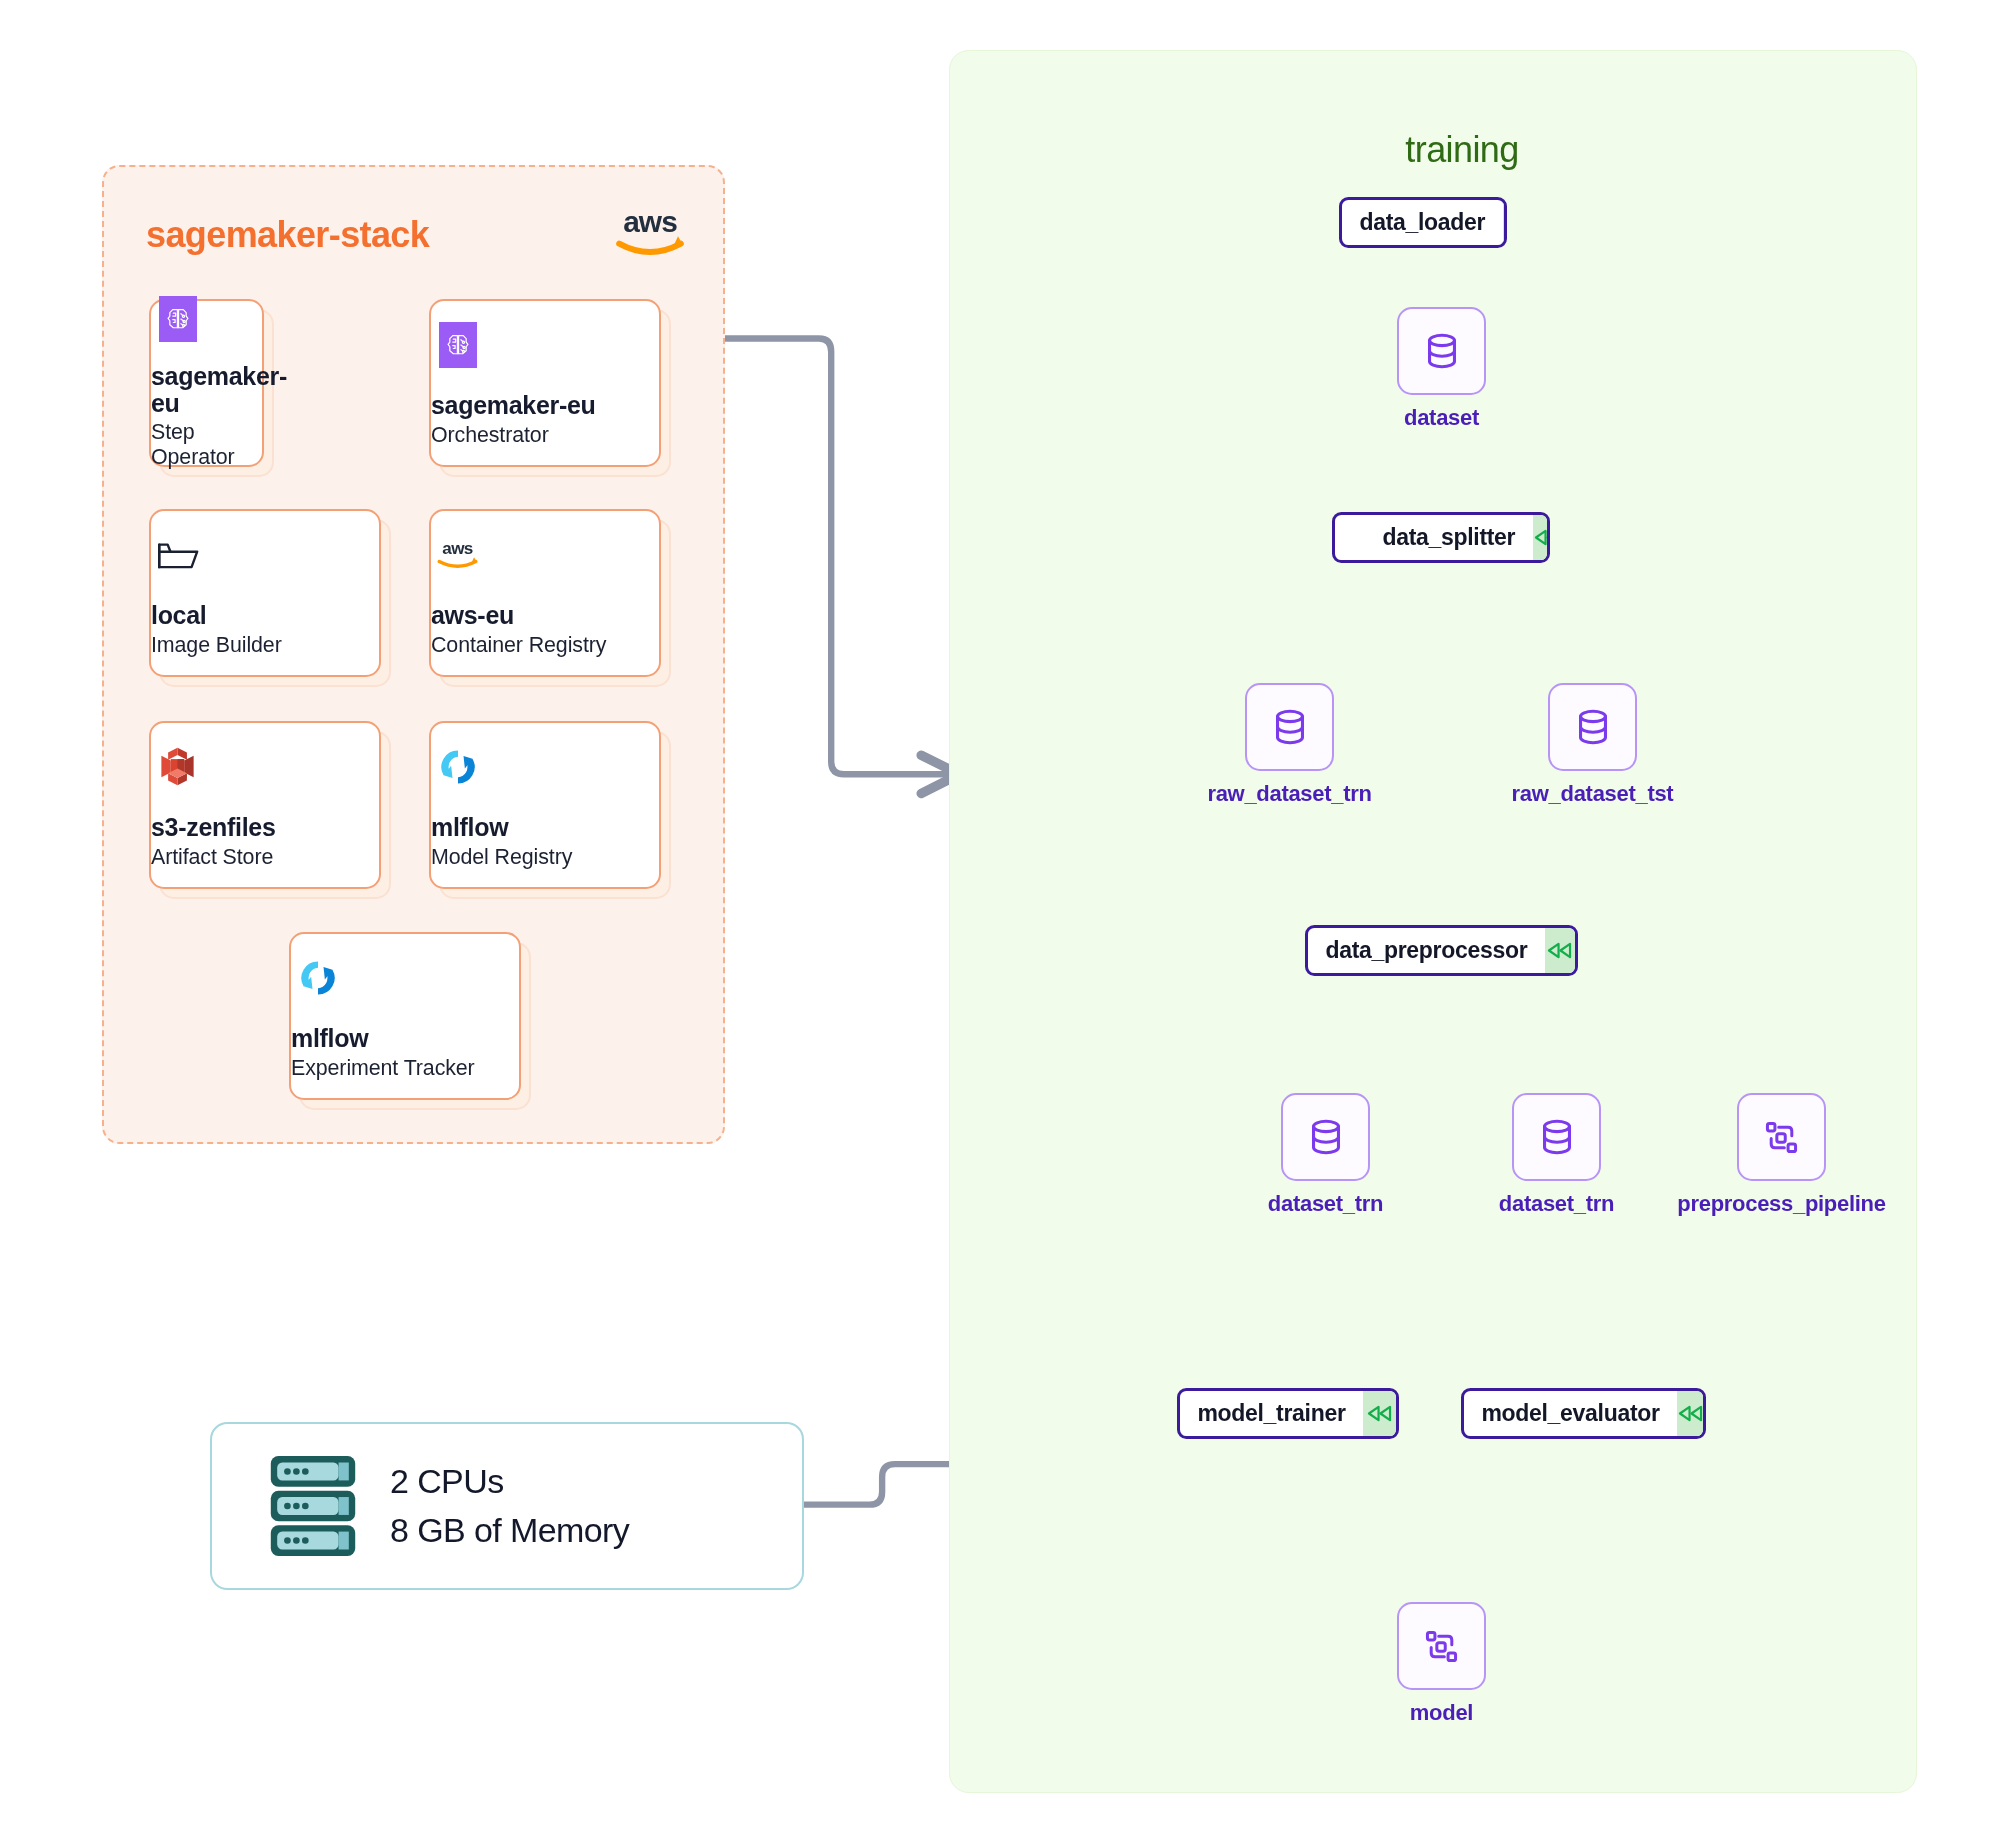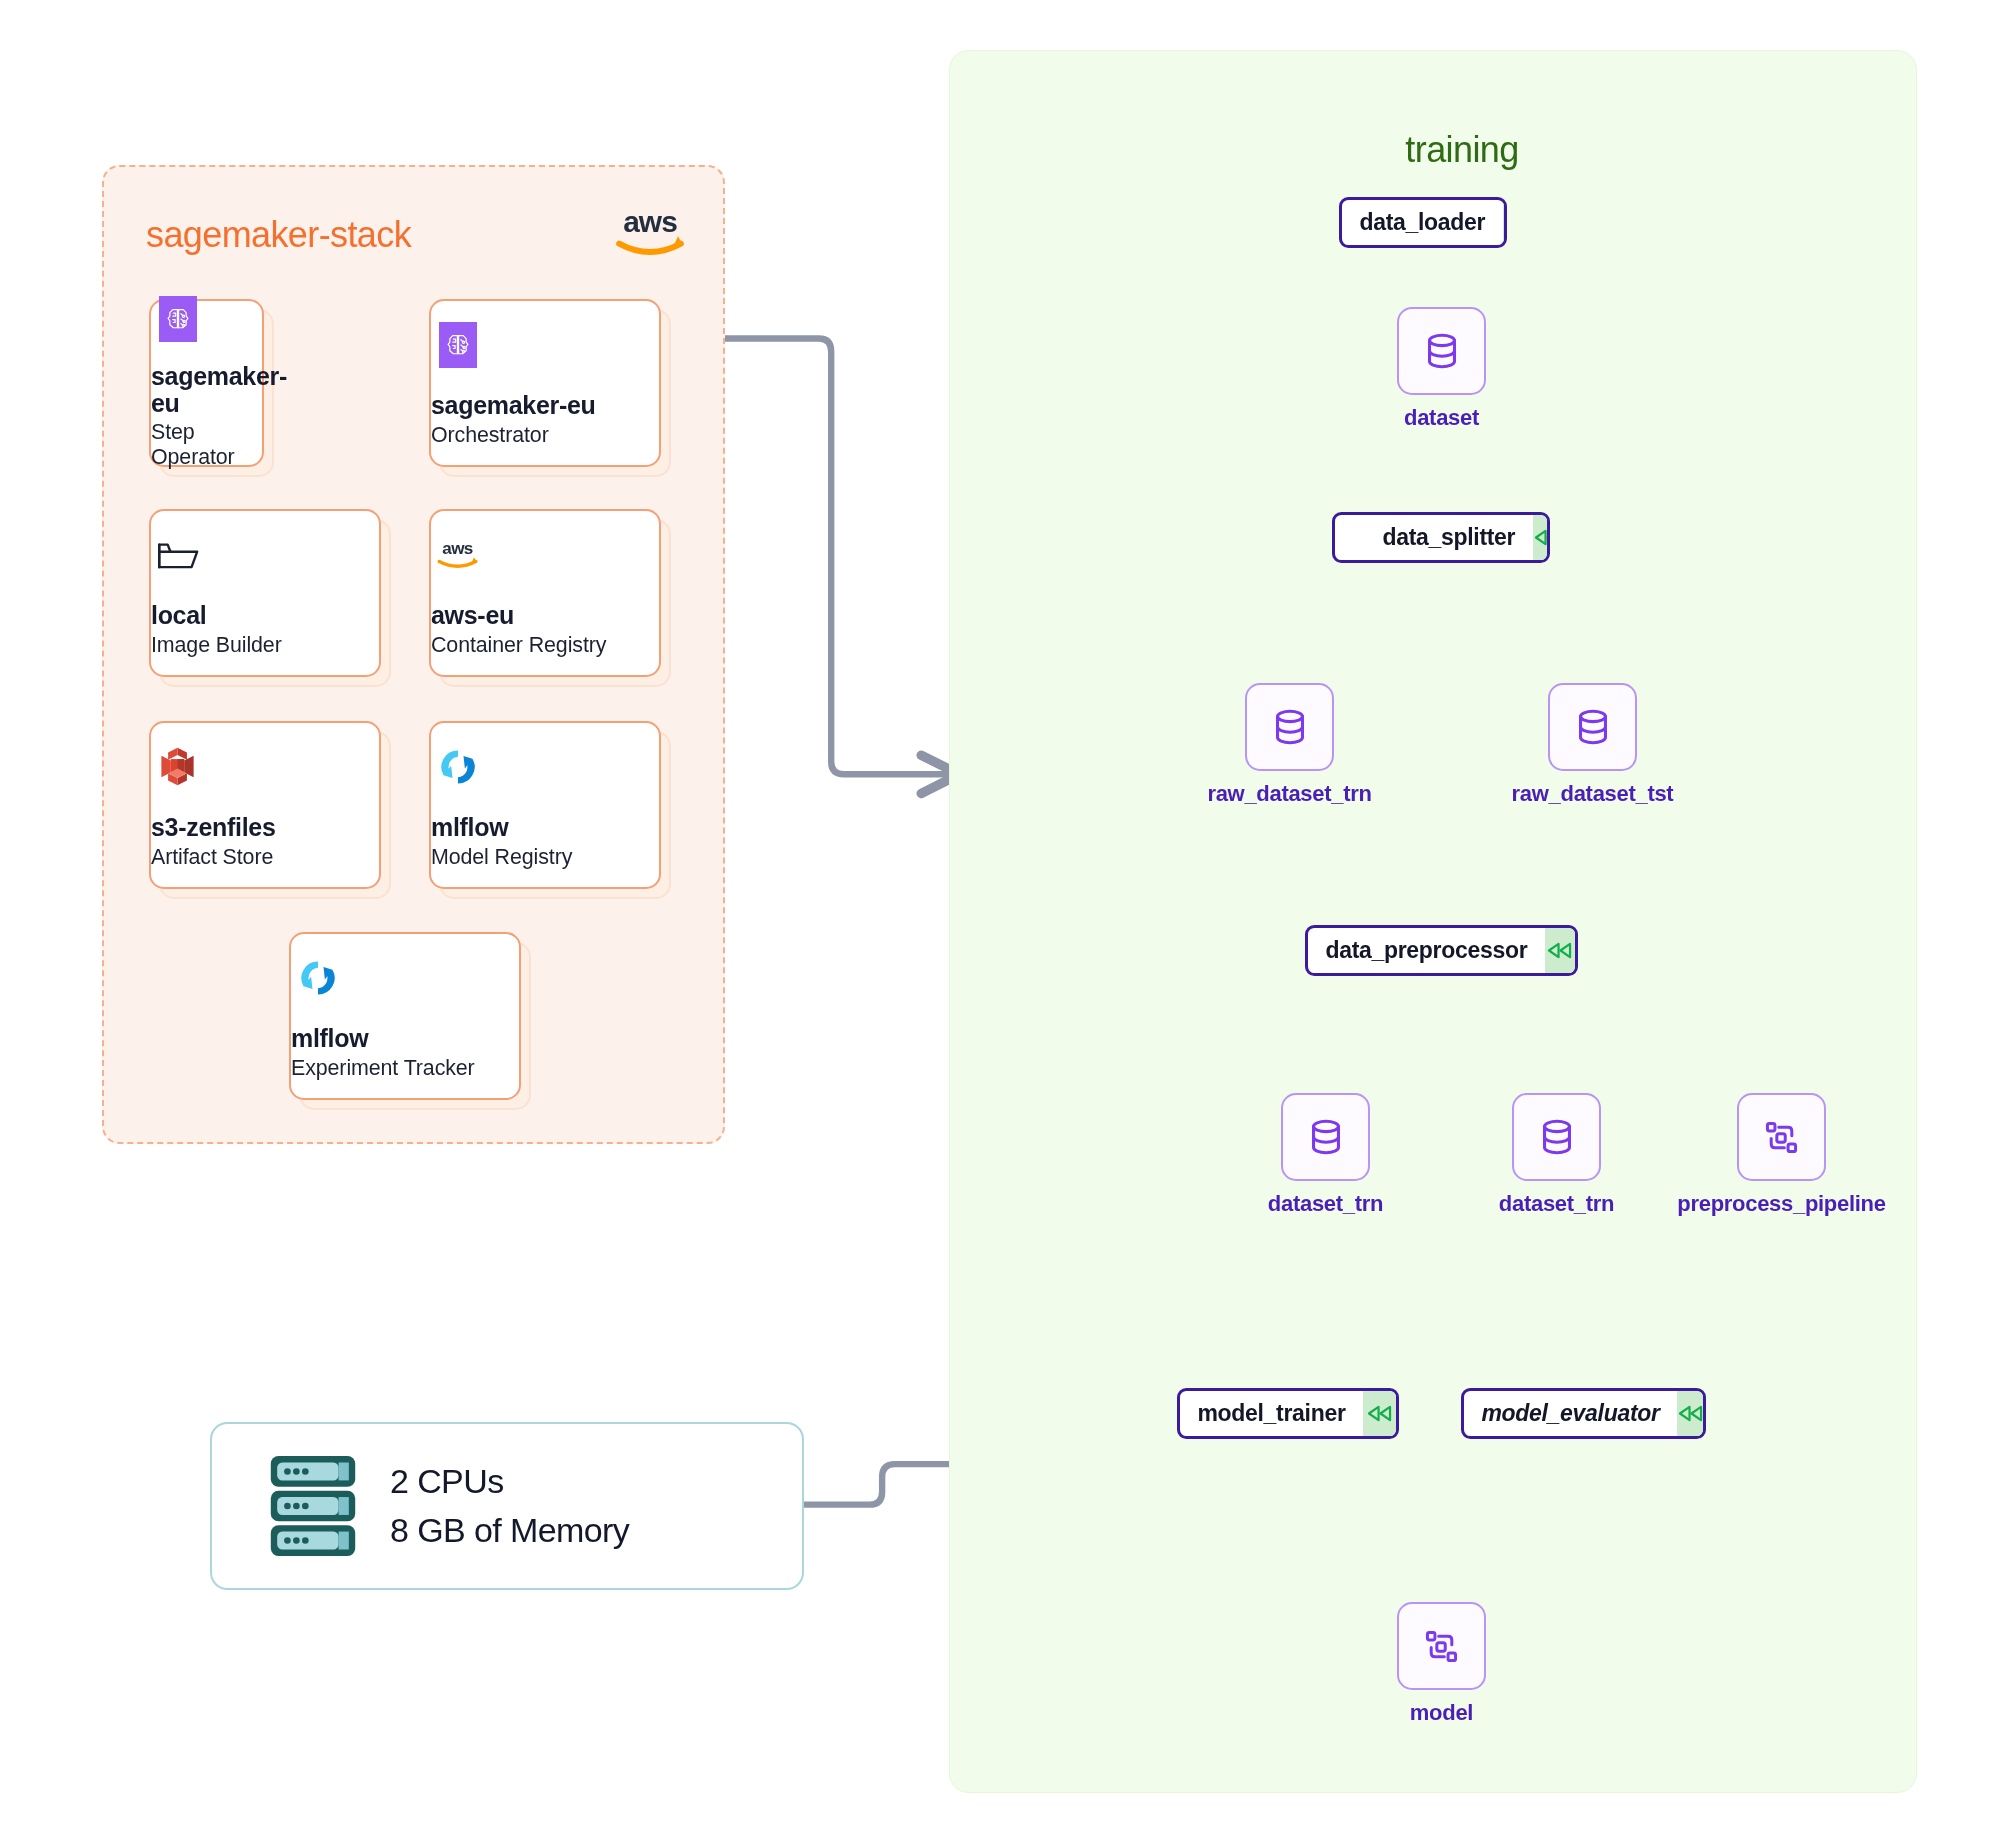--- a/index.html
+++ b/index.html
@@ -19,21 +19,21 @@
   .stack-panel {
     position: absolute;
     left: 102px; top: 165px;
     width: 623px; height: 979px;
     background: #fdf1ec;
     border: 2.9px dashed #f6b18c;
     border-radius: 17.4px;
   }
   .stack-title {
     position: absolute; left: 146px; top: 214px;
-    font-size: 36px; font-weight: 400; letter-spacing: -0.6px;
+    font-size: 36px; font-weight: 700; letter-spacing: -0.6px;
     color: #f4702f;
   }
   .aws-logo-panel {
     position: absolute; left: 608px; top: 201px;
     width: 84px; height: 61px;
   }
 
   
   .card-wrap { position: absolute; }
   .card-shadow {
@@ -470,21 +470,21 @@
   <div class="step" style="left:1177px; top:1388px; width:222px;">
     <div class="step-label">model_trainer</div>
     <div class="step-badge">
       <svg viewBox="0 0 28 24" width="27" height="23" fill="none" stroke="#14ad4b" stroke-width="2.3" stroke-linejoin="round" stroke-linecap="round">
         <path d="M13 5 L13 19 L3 12 Z"></path>
         <path d="M25 5 L25 19 L15 12 Z"></path>
       </svg>
     </div>
   </div>
 
-  <div class="step" style="left:1461px; top:1388px; width:245px;font-style:italic;">
+  <div class="step" style="left:1461px; top:1388px; width:245px;">
     <div class="step-label">model_evaluator</div>
     <div class="step-badge">
       <svg viewBox="0 0 28 24" width="27" height="23" fill="none" stroke="#14ad4b" stroke-width="2.3" stroke-linejoin="round" stroke-linecap="round">
         <path d="M13 5 L13 19 L3 12 Z"></path>
         <path d="M25 5 L25 19 L15 12 Z"></path>
       </svg>
     </div>
   </div>
 
   <div class="artifact" style="left:1397px; top:1602px;">

